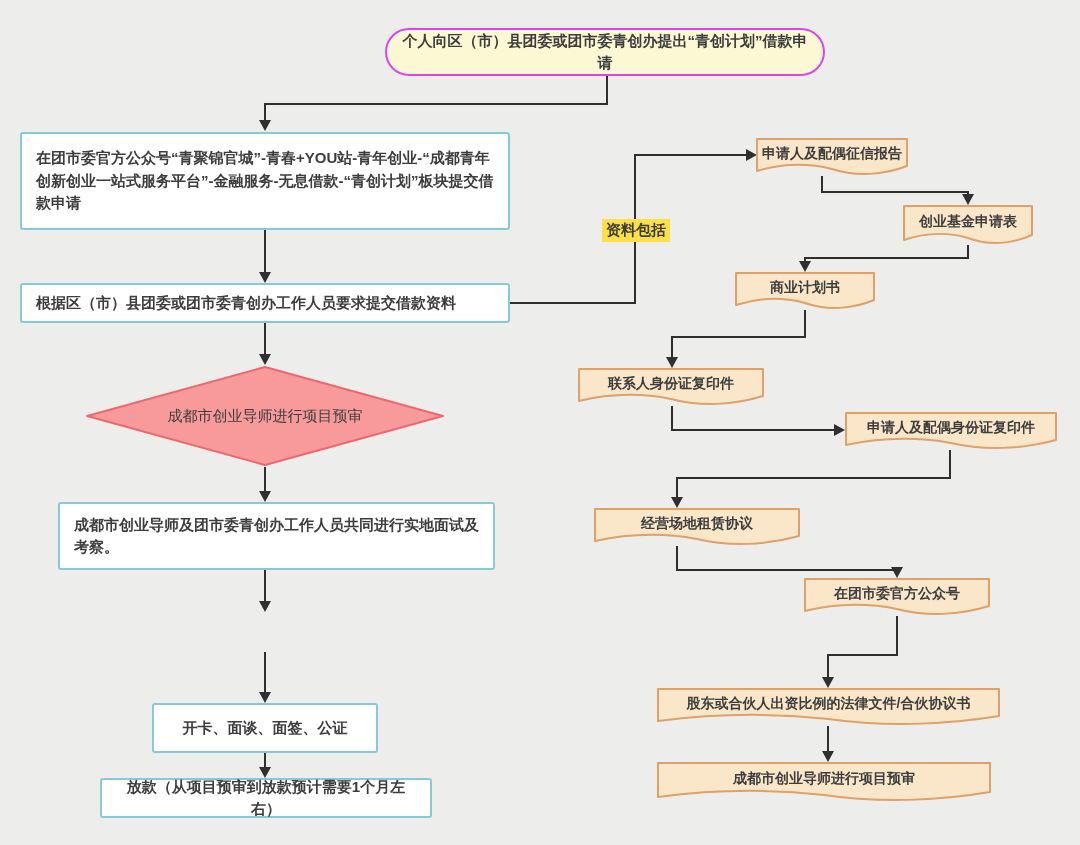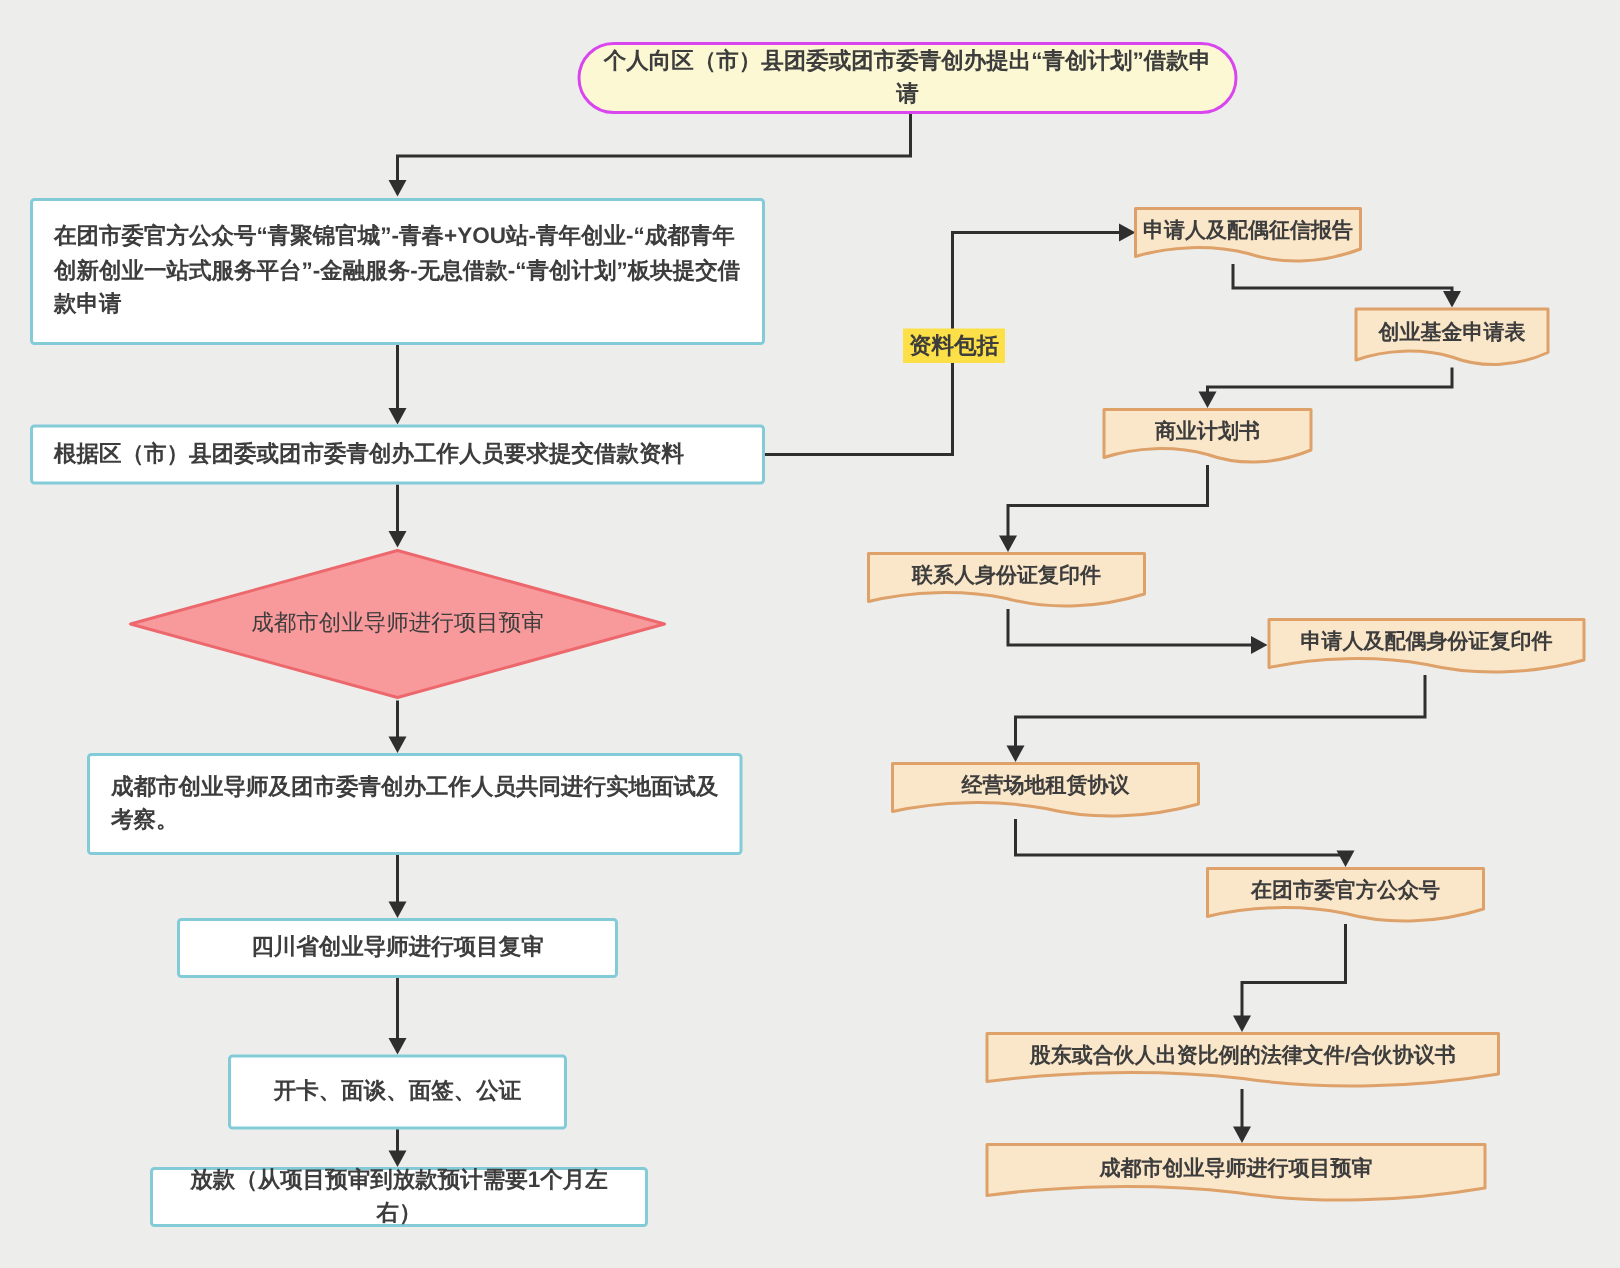--- a/index.html
+++ b/index.html
@@ -72,21 +72,20 @@
 
   <div class="node diamond" style="left:85px;top:365px;width:360px;height:102px">
     <svg viewBox="0 0 360 102">
       <polygon points="180,2 358,51 180,100 2,51" fill="#f89a9c" stroke="#ed686d" stroke-width="2" stroke-linejoin="round"></polygon>
     </svg>
     <span class="dlabel">成都市创业导师进行项目预审</span>
   </div>
 
   <div class="node blue left" style="left:58px;top:502px;width:437px;height:68px">成都市创业导师及团市委青创办工作人员共同进行实地面试及考察。</div>
 
-  <div class="node blue" style="left:118px;top:612px;width:294px;height:40px">四川省创业导师进行项目复审</div>
 
   <div class="node blue" style="left:152px;top:703px;width:226px;height:50px">开卡、面谈、面签、公证</div>
 
   <div class="node blue" style="left:100px;top:778px;width:332px;height:40px">放款（从项目预审到放款预计需要1个月左右）</div>
 
   <div class="floatlabel" style="left:602px;top:219px">资料包括</div>
 
   <div class="doc" style="left:756px;top:138px;width:152px;height:38px">
     <svg viewBox="0 0 152 38">
         <path d="M1,1 H151 V28 C 127.67999999999999,37 100.32000000000001,39 76,31 C 51.68000000000001,25 24.32,26 1,33 Z" fill="#fae6c8" stroke="#dda169" stroke-width="2" stroke-linejoin="round"></path>

